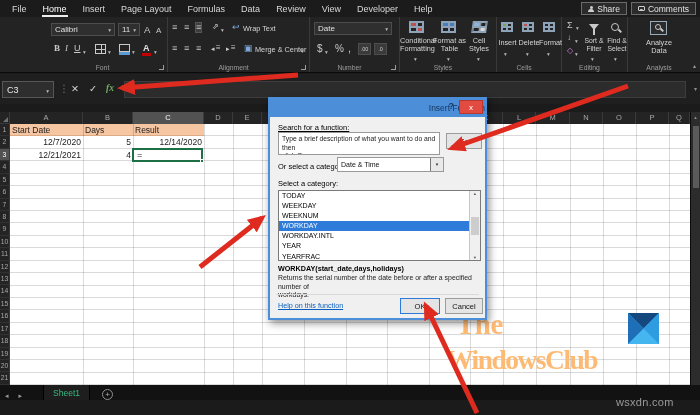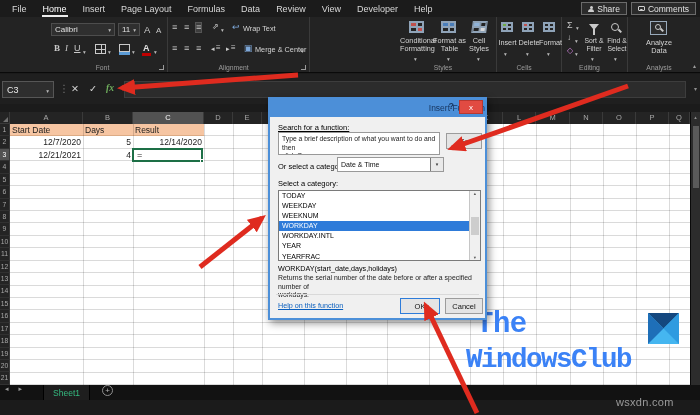--- a/index.html
+++ b/index.html
@@ -88,21 +88,21 @@
   .rt2{text-align:right}
   .selcell{position:absolute;left:122px;top:24.2px;width:71px;height:13.8px;background:#fff;border:2px solid #1d6f46;z-index:4}
   .selcell .ct{left:3px;top:-1px;font-size:9px}
   .handle{position:absolute;right:-3px;bottom:-3px;width:4px;height:4px;background:#1d6f46;border:1px solid #fff}
   .vscroll{position:absolute;left:690px;top:112px;width:10px;height:273px;background:#2c2c2c;border-left:1px solid #0a0a0a;z-index:5}
   .vthumb{position:absolute;left:2px;top:14px;width:6px;height:62px;background:#5a5a5a}
   .vup{position:absolute;top:2px;left:0;right:0;text-align:center;color:#909090;font-size:5px}
   .vup::before{content:"▴"}
 
   
-  .tabbar{position:absolute;left:0;top:385px;right:0;height:15px;background:#121212;display:flex;align-items:flex-start;z-index:6}
+  .tabbar{position:absolute;left:0;top:385px;right:0;height:15px;background:#121212;display:flex;align-items:flex-end;z-index:6}
   .nav{color:#9a9a9a;font-size:7px;padding:0 5px}
   .lt::before{content:"◂"} .rt::before{content:"▸"}
   .stab{margin-left:16px;height:15px;padding:0 9px;background:#1e1e1e;border-left:1px solid #000;border-right:1px solid #000;color:#35bb80;font-size:8.5px;display:flex;align-items:center}
   .addsheet{margin-left:12px;width:11px;height:11px;border:1px solid #8f8f8f;border-radius:50%;color:#b5b5b5;font-size:8px;line-height:9px;text-align:center}
   .addsheet::before{content:"+"}
   .statusbar{position:absolute;left:0;top:400px;right:0;height:15px;background:#1d1d1d;border-top:1px solid #000;z-index:6}
   .smode{position:absolute;left:8px;top:3px;color:#d0d0d0;font-size:8px}
   .macroi{position:absolute;left:33px;top:3px;color:#9a9a9a;font-size:8px}
   .macroi::before{content:"▦"}
   .view-ic{position:absolute;top:3px;color:#b5b5b5;font-size:8.5px}
@@ -128,27 +128,27 @@
   .combo-arrow::before{content:"▾"}
   .flist{position:absolute;left:8px;top:91px;width:203px;height:71px;background:#fff;border:1px solid #7a7a7a;overflow:hidden}
   .fitem{height:10.1px;line-height:10.1px;font-size:7px;padding-left:3px;color:#000}
   .fitem.selected{background:#2e7bd9;color:#fff}
   .lscroll{position:absolute;right:0;top:0;bottom:0;width:11px;background:#f0f0f0;border-left:1px solid #c6c6c6}
   .lscroll .a1{position:absolute;top:0;left:0;right:0;text-align:center;font-size:4.5px;color:#555}
   .lscroll .a1::before{content:"▴"}
   .lscroll .a2{position:absolute;bottom:0;left:0;right:0;text-align:center;font-size:4.5px;color:#555}
   .lscroll .a2::before{content:"▾"}
   .lthumb{position:absolute;left:1px;right:1px;top:26px;height:18px;background:#cdcdcd}
-  .dsig{position:absolute;left:8px;top:165px;font-size:7.2px;font-weight:normal;color:#000}
+  .dsig{position:absolute;left:8px;top:165px;font-size:7.2px;font-weight:bold;color:#000}
   .ddesc{position:absolute;left:8px;top:175px;width:201px;font-size:6.9px;line-height:8.5px;color:#222;white-space:pre-line}
   .dsep{position:absolute;left:6px;right:6px;top:195px;height:1px;background:#d9d9d9}
   .dlink{position:absolute;left:8px;top:202px;font-size:7.2px;color:#0a5fbe;text-decoration:underline}
 
   
-  .twc{position:absolute;left:464px;top:302px;width:228px;height:82px;z-index:6;color:#3b82f6;font-family:Liberation Mono, monospace;font-weight:bold}
+  .twc{position:absolute;left:444px;top:302px;width:228px;height:82px;z-index:6;color:#fdba74;font-family:Liberation Serif, serif;font-weight:bold}
   .twc-the{position:absolute;left:12px;top:6px;font-size:29px;letter-spacing:-0.5px}
   .twc-sq{position:absolute;left:184px;top:11px;width:31px;height:31px}
   .twc-club{position:absolute;left:2px;top:42px;font-size:27.5px;letter-spacing:-1.5px}
   .wm{position:absolute;left:616px;top:396px;font-size:11px;color:#9a9a9a;z-index:40;letter-spacing:0.3px}
   .arrows{position:absolute;left:0;top:0;width:700px;height:415px;z-index:30;pointer-events:none}
 </style>
 </head>
 <body>
 
 <div id="app">
@@ -222,20 +222,34 @@
       <span class="ic eq3" style="left:48px;top:27px;font-size:8px"></span>
       <span class="ic rt" style="left:58px;top:28px;font-size:7px"></span>
       <span class="ic eq3" style="left:63px;top:27px;font-size:8px"></span>
       <span class="ic mgi" style="left:76px;top:27px"></span>
       <span class="lbl" style="left:87px;top:28.5px">Merge &amp; Center</span>
       <span class="ic cv" style="left:133px;top:29px"></span>
       <span class="grp-label">Alignment</span>
       <span class="launcher"></span>
     </div>
 
+    <div class="grp" style="left:310px;width:90px">
+      <div class="combo" style="left:4px;top:5px;width:78px">
+          <span>Date</span>
+          <span class="cv"></span>
+        </div>
+      <span class="ic" style="left:7px;top:27px;font-size:10px">$</span>
+      <span class="ic cv" style="left:15px;top:30px"></span>
+      <span class="ic" style="left:25px;top:27px;font-size:10px">%</span>
+      <span class="ic" style="left:38px;top:26px;font-size:11px">,</span>
+      <span class="decbtn" style="left:48px;top:26px">.00</span>
+      <span class="decbtn" style="left:64px;top:26px">.0</span>
+      <span class="grp-label">Number</span>
+      <span class="launcher"></span>
+    </div>
 
     <div class="grp" style="left:400px;width:97px">
       <div>
         <span class="minigrid" style="left:9px;top:4px">
             <span style="background:#c0504d"></span>
             <span></span>
             <span></span>
             <span style="background:#c0504d"></span>
           </span>
         <span class="lbl" style="left:0;width:33px;top:20px;text-align:center">Conditional</span>

